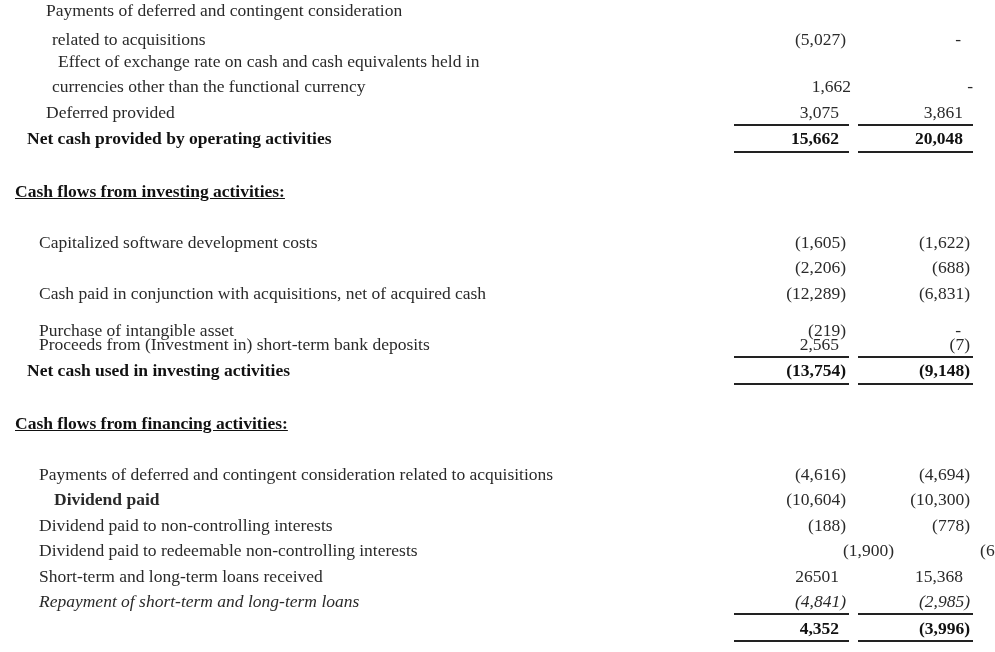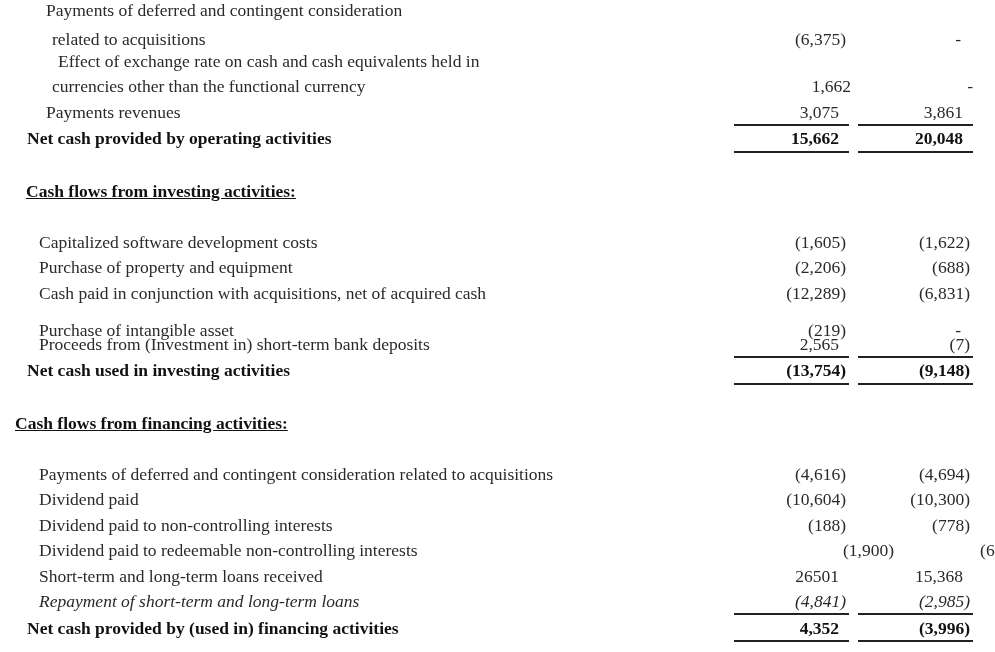--- a/index.html
+++ b/index.html
@@ -21,55 +21,54 @@
     .rule.c2 { left: 858px; width: 115px; }
   </style>
 </head>
 <body>
 
 <div class="row" style="top:-2px;">
   <span class="label" style="left:46px;">Payments of deferred and contingent consideration</span>
 </div>
 <div class="row" style="top:27px;">
   <span class="label" style="left:52px;">related to acquisitions</span>
-  <span class="v1">(6,375)</span>
+  <span class="v1">(5,027)</span>
   <span class="v2" style="right:34px;">-</span>
 </div>
 <div class="row" style="top:49px;margin-left:12px;">
   <span class="label" style="left:46px;">Effect of exchange rate on cash and cash equivalents held in</span>
 </div>
 <div class="row" style="top:74px;padding-left:12px;">
   <span class="label" style="left:52px;">currencies other than the functional currency</span>
   <span class="v1 nonparen">1,662</span>
   <span class="v2" style="right:34px;">-</span>
 </div>
 <div class="row" style="top:100px;">
-  <span class="label" style="left:46px;">Payments revenues</span>
+  <span class="label" style="left:46px;">Deferred provided</span>
   <span class="v1 nonparen">3,075</span>
   <span class="v2 nonparen">3,861</span>
 </div>
 <div class="rule c1" style="top:124px;"></div>
 <div class="rule c2" style="top:124px;"></div>
 <div class="row total" style="top:126px;">
   <span class="label" style="left:27px;">Net cash provided by operating activities</span>
   <span class="v1 nonparen">15,662</span>
   <span class="v2 nonparen">20,048</span>
 </div>
 <div class="rule c1" style="top:151px;"></div>
 <div class="rule c2" style="top:151px;"></div>
 
-<div class="heading" style="top:179px;margin-left:11px;">Cash flows from investing activities:</div>
+<div class="heading" style="top:179px;">Cash flows from investing activities:</div>
 
 <div class="row" style="top:230px;">
   <span class="label" style="left:39px;">Capitalized software development costs</span>
   <span class="v1">(1,605)</span>
   <span class="v2">(1,622)</span>
 </div>
 <div class="row" style="top:255px;">
-  <span class="label" style="left:39px;">Purchase of property and equipment</span>
   <span class="v1">(2,206)</span>
   <span class="v2">(688)</span>
 </div>
 <div class="row" style="top:281px;">
   <span class="label" style="left:39px;">Cash paid in conjunction with acquisitions, net of acquired cash</span>
   <span class="v1">(12,289)</span>
   <span class="v2">(6,831)</span>
 </div>
 <div class="row" style="top:306px;margin-top:12px;">
   <span class="label" style="left:39px;">Purchase of intangible asset</span>
@@ -92,21 +91,21 @@
 <div class="rule c2" style="top:383px;"></div>
 
 <div class="heading" style="top:411px;">Cash flows from financing activities:</div>
 
 <div class="row" style="top:462px;">
   <span class="label" style="left:39px;">Payments of deferred and contingent consideration related to acquisitions</span>
   <span class="v1">(4,616)</span>
   <span class="v2">(4,694)</span>
 </div>
 <div class="row" style="top:487px;">
-  <span class="label" style="left:39px;">Dividend paid</span>
+  <span class="label" style="left:54px;font-weight:bold;">Dividend paid</span>
   <span class="v1">(10,604)</span>
   <span class="v2">(10,300)</span>
 </div>
 <div class="row" style="top:513px;">
   <span class="label" style="left:39px;">Dividend paid to non-controlling interests</span>
   <span class="v1">(188)</span>
   <span class="v2">(778)</span>
 </div>
 <div class="row" style="top:538px;padding-left:48px;">
   <span class="label" style="left:39px;">Dividend paid to redeemable non-controlling interests</span>
@@ -119,18 +118,17 @@
   <span class="v2 nonparen">15,368</span>
 </div>
 <div class="row" style="top:589px;font-style:italic;">
   <span class="label" style="left:39px;">Repayment of short-term and long-term loans</span>
   <span class="v1">(4,841)</span>
   <span class="v2">(2,985)</span>
 </div>
 <div class="rule c1" style="top:613px;"></div>
 <div class="rule c2" style="top:613px;"></div>
 <div class="row total" style="top:616px;">
-  <span class="label" style="left:27px;">Net cash provided by (used in) financing activities</span>
   <span class="v1 nonparen">4,352</span>
   <span class="v2">(3,996)</span>
 </div>
 <div class="rule c1" style="top:640px;"></div>
 <div class="rule c2" style="top:640px;"></div>
 
 </body></html>

